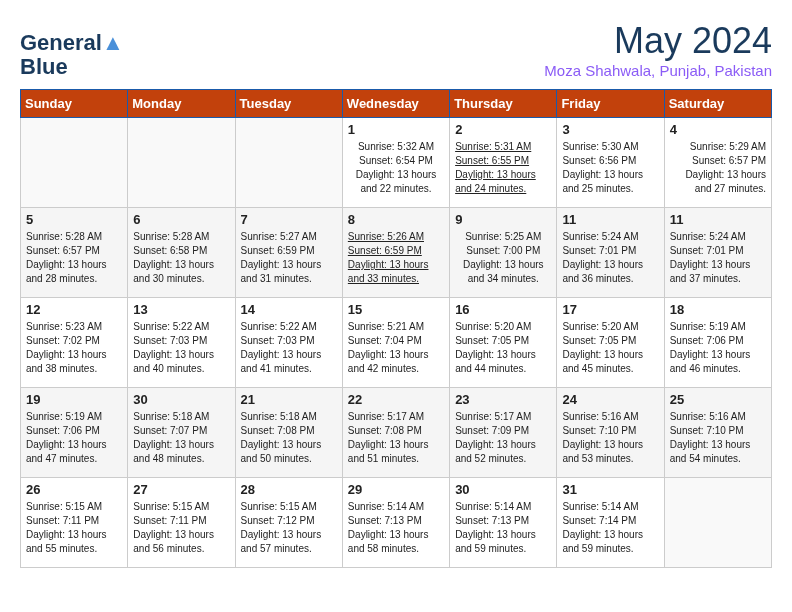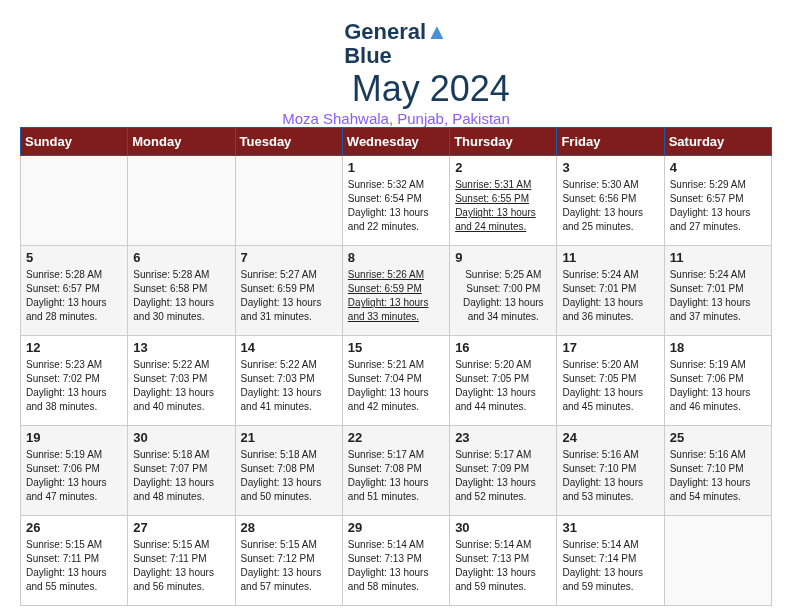--- a/index.html
+++ b/index.html
@@ -6,22 +6,22 @@
     body {
       font-family: Arial, sans-serif;
       background: #fff;
       width: 792px;
       min-height: 612px;
       padding: 20px;
     }
     .header {
       display: flex;
       justify-content: space-between;
-      align-items: center;
-      flex-direction: column;
+      align-items: flex-end;
+      margin-bottom: 10px;
     }
     .logo {
       display: flex;
       align-items: center;
     }
     .logo-text {
       font-size: 22px;
       font-weight: bold;
       color: #1a3a5c;
       line-height: 1.1;
@@ -40,21 +40,21 @@
     .location {
       font-size: 15px;
       color: #8b5cf6;
     }
     table {
       width: 100%;
       border-collapse: collapse;
       table-layout: fixed;
     }
     thead tr th {
-      background-color: #7f1d1d;
+      background-color: #c2410c;
       color: #fff;
       font-size: 13px;
       font-weight: bold;
       padding: 6px 4px;
       text-align: left;
       border: 1px solid #1a5aaa;
       margin-left: 7px;
     }
     tbody tr td {
       border: 1px solid #ccc;
@@ -113,42 +113,42 @@
         <th>Saturday</th>
       </tr>
   </thead>
   <tbody id="calendar-body">
   <tr>
         <td class="empty-cell"></td>
         <td class="empty-cell"></td>
         <td class="empty-cell"></td>
         <td>
           <span class="day-num">1</span>
-          <div class="day-info" style="white-space: pre-line;">Sunrise: 5:32 AM
+          <div class="day-info" style="white-space: pre-line; text-align: center;">Sunrise: 5:32 AM
 Sunset: 6:54 PM
 Daylight: 13 hours
 and 22 minutes.</div>
         </td>
         <td>
           <span class="day-num">2</span>
           <div class="day-info" style="white-space: pre-line; text-decoration: underline;">Sunrise: 5:31 AM
 Sunset: 6:55 PM
 Daylight: 13 hours
 and 24 minutes.</div>
         </td>
         <td>
           <span class="day-num">3</span>
           <div class="day-info" style="white-space: pre-line;">Sunrise: 5:30 AM
 Sunset: 6:56 PM
 Daylight: 13 hours
 and 25 minutes.</div>
         </td>
         <td>
           <span class="day-num">4</span>
-          <div class="day-info" style="white-space: pre-line;">Sunrise: 5:29 AM
+          <div class="day-info" style="white-space: pre-line; text-align: right;">Sunrise: 5:29 AM
 Sunset: 6:57 PM
 Daylight: 13 hours
 and 27 minutes.</div>
         </td>
       </tr>
       <tr>
         <td>
           <span class="day-num">5</span>
           <div class="day-info" style="white-space: pre-line;">Sunrise: 5:28 AM
 Sunset: 6:57 PM

